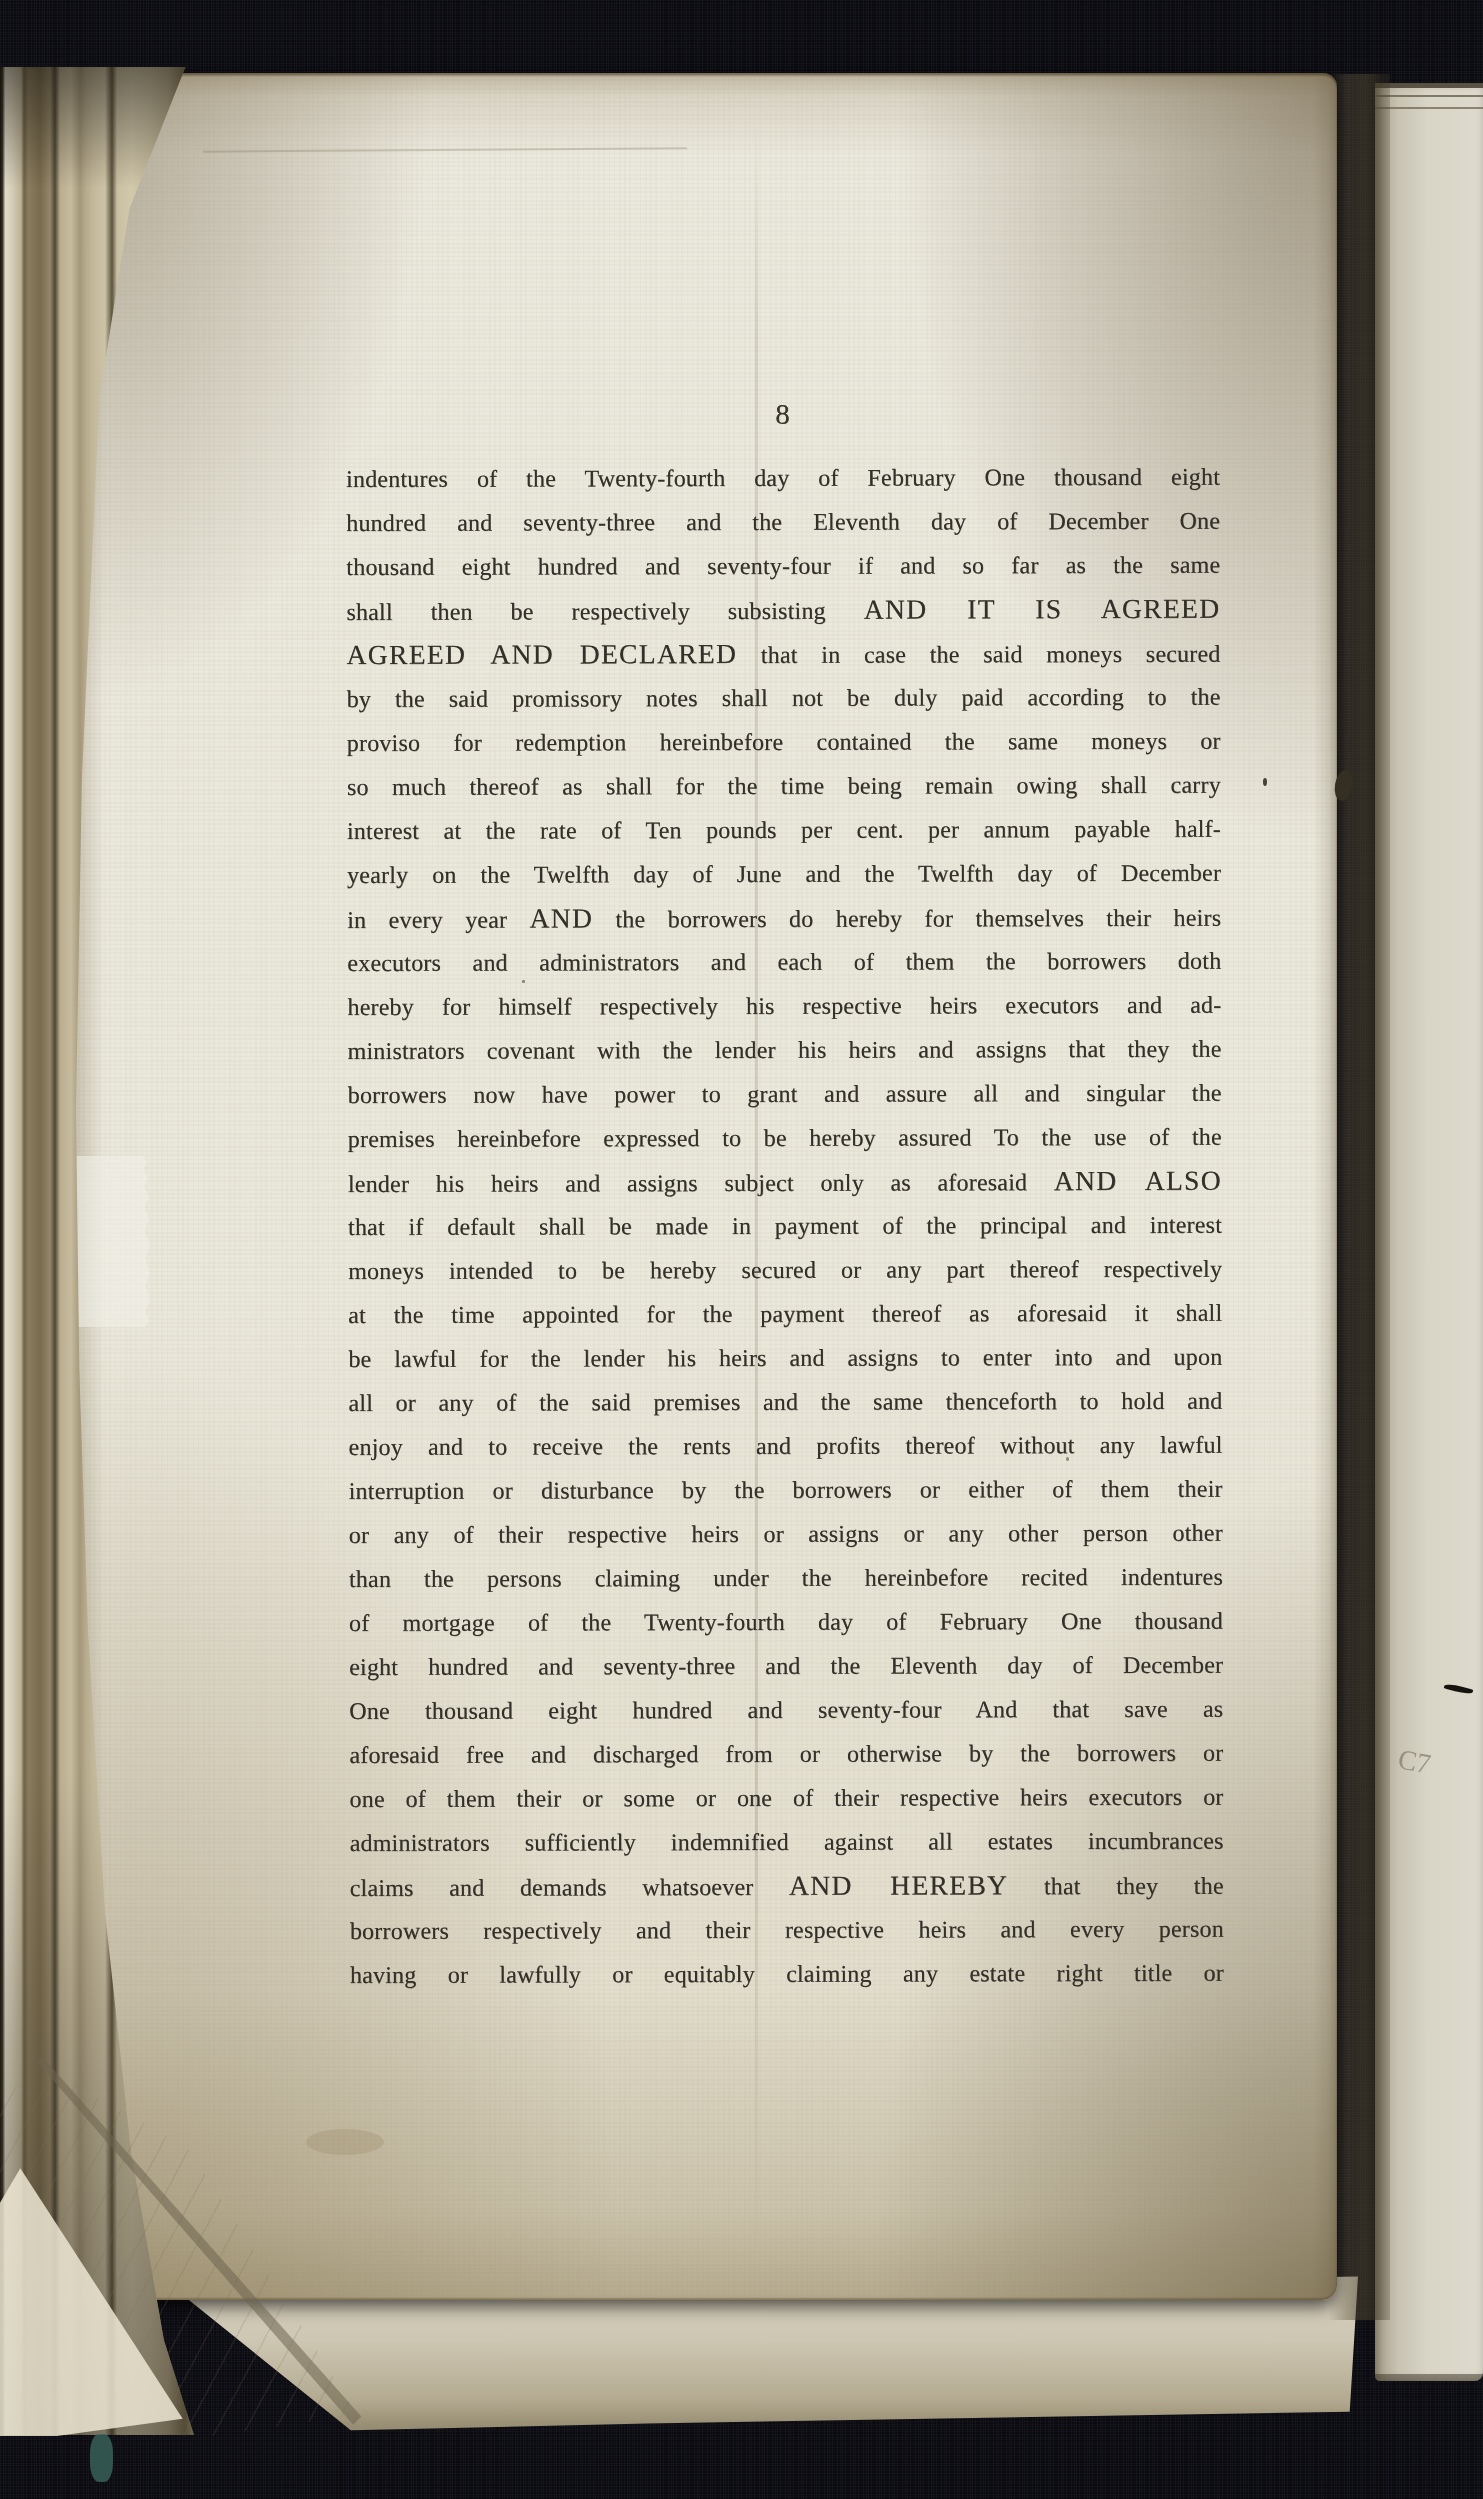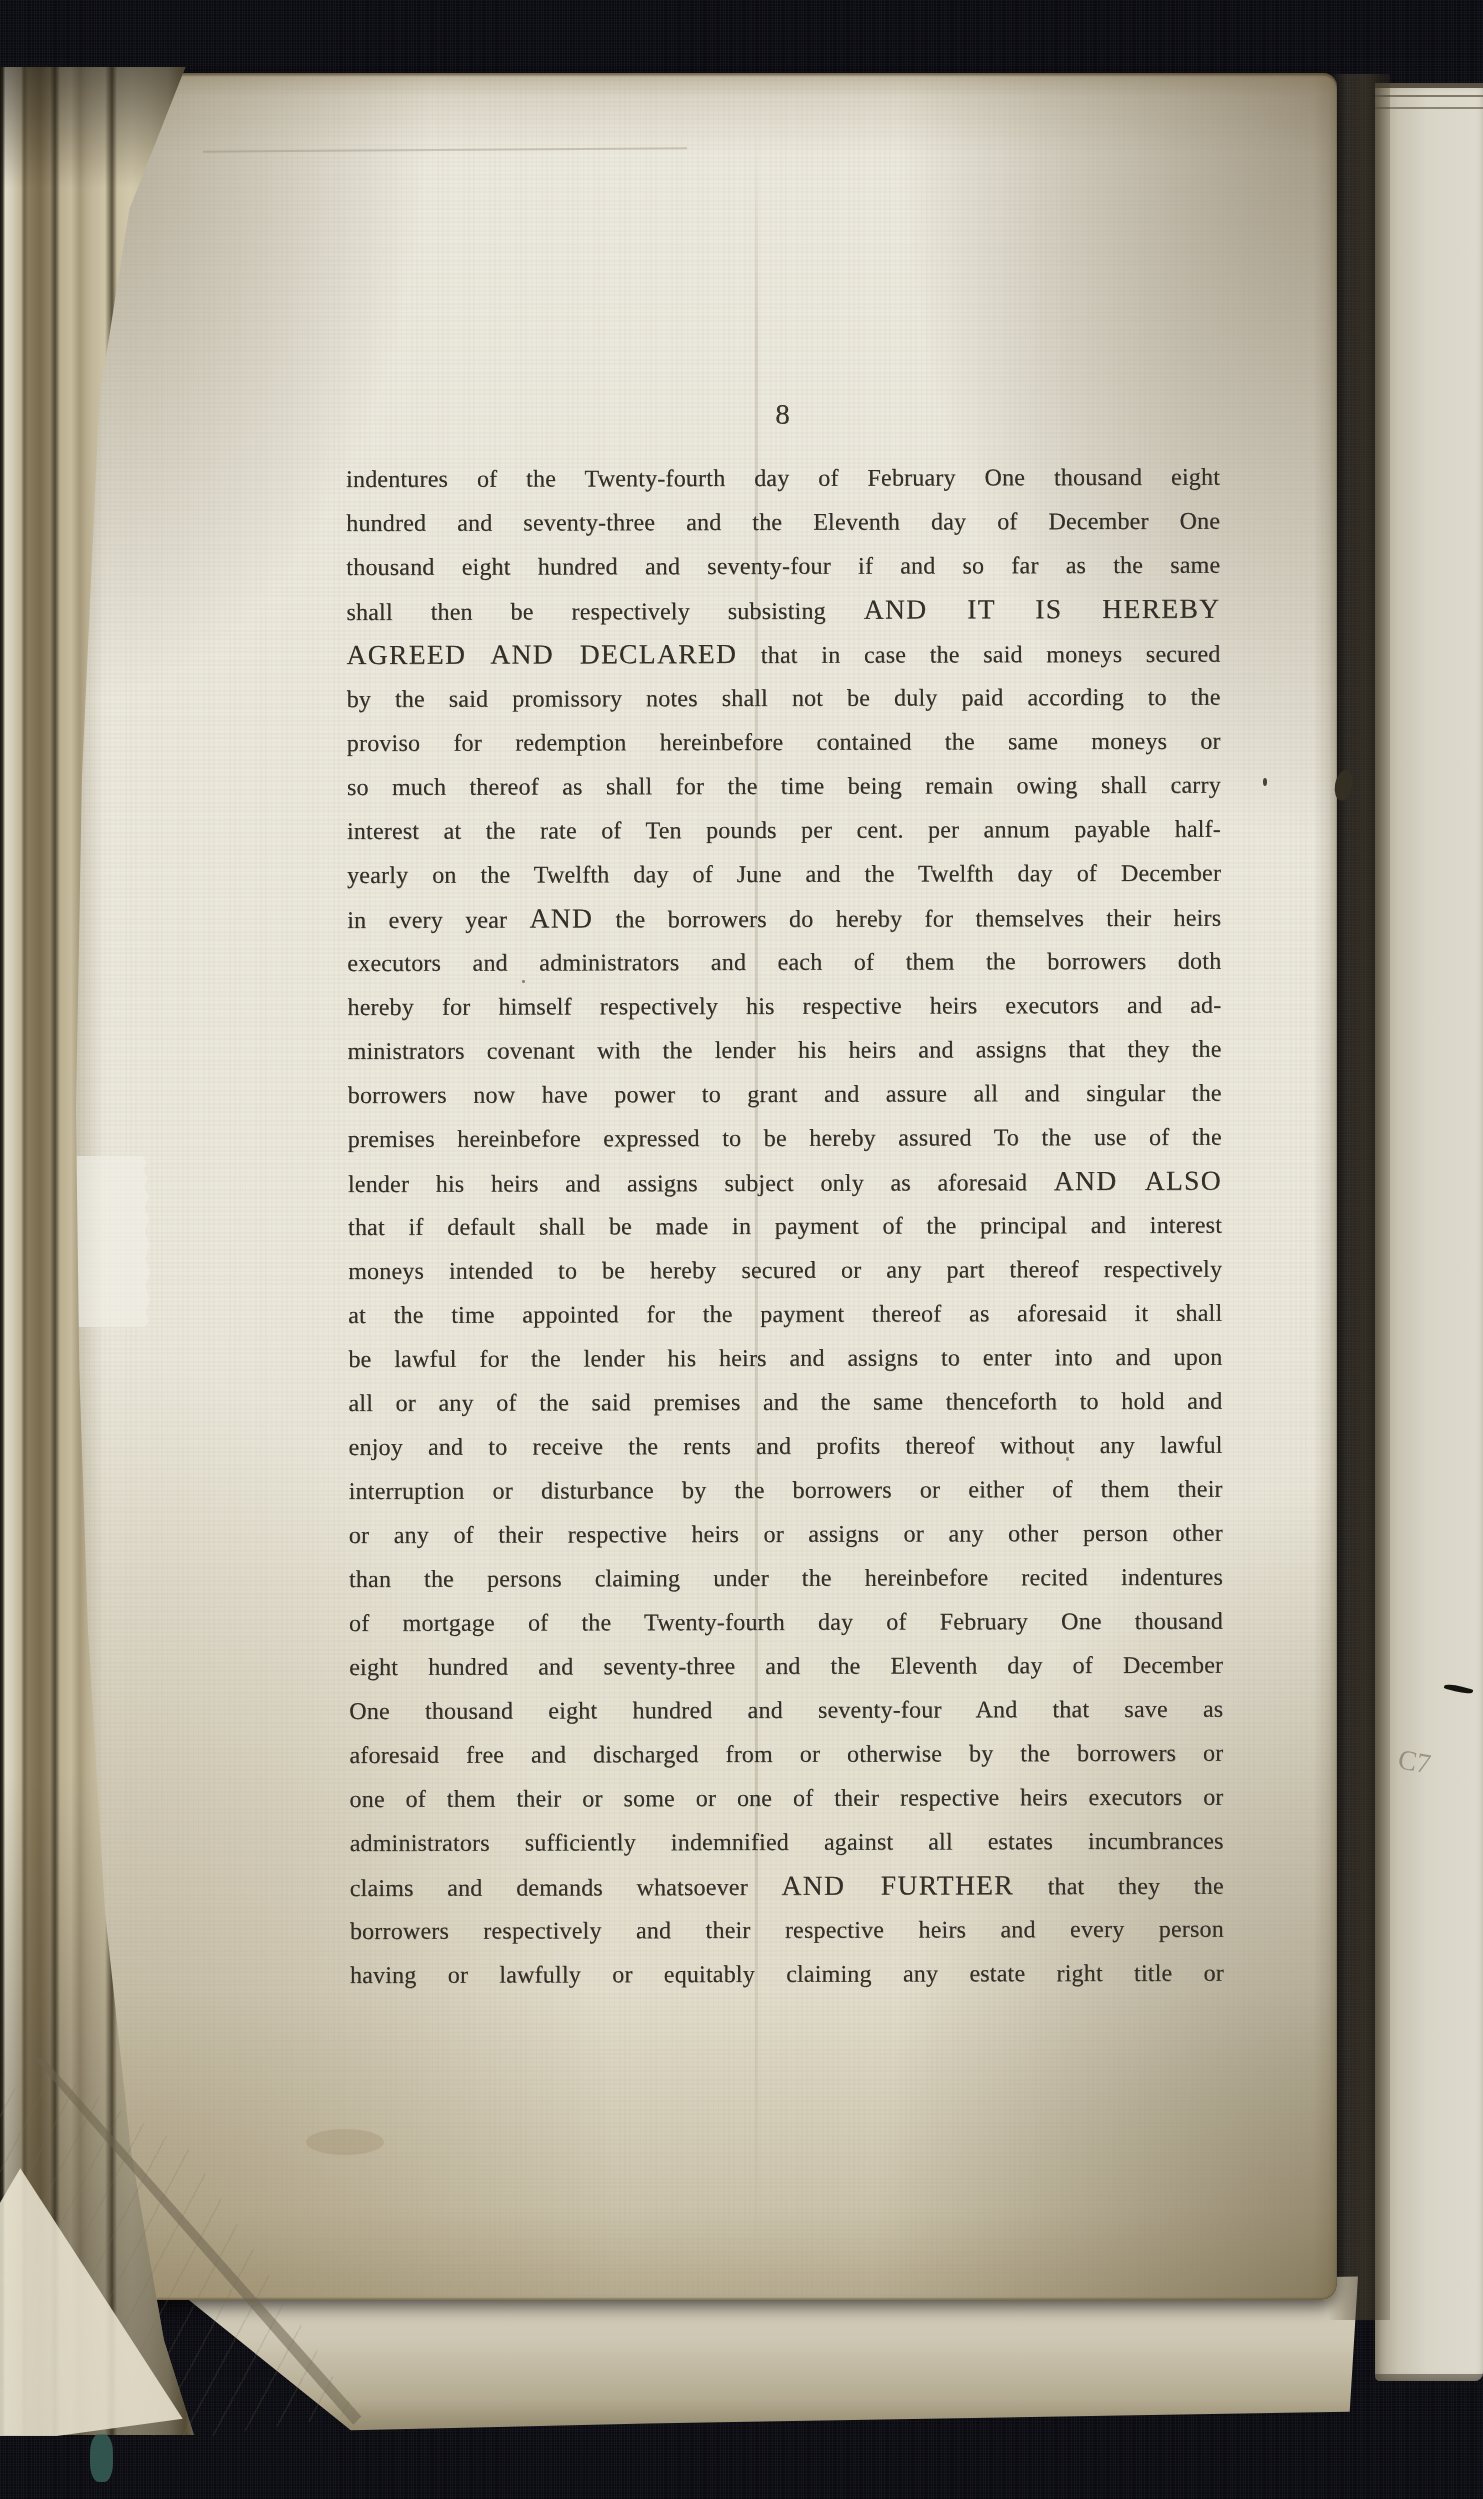--- a/index.html
+++ b/index.html
@@ -174,21 +174,21 @@
     <div class="paper-texture"></div>
     <div class="abs fold-line"></div>
     <div class="abs scratch"></div>
 
     <div class="abs page-number">8</div>
 
     <div class="abs page-text">
         <div class="tline">indentures of the Twenty-fourth day of February One thousand eight</div>
         <div class="tline">hundred and seventy-three and the Eleventh day of December One</div>
         <div class="tline">thousand eight hundred and seventy-four if and so far as the same</div>
-        <div class="tline">shall then be respectively subsisting <span class="caps">AND IT IS HEREBY</span></div>
+        <div class="tline">shall then be respectively subsisting <span class="caps">AND IT IS AGREED</span></div>
         <div class="tline"><span class="caps">AGREED AND DECLARED</span> that in case the said moneys secured</div>
         <div class="tline">by the said promissory notes shall not be duly paid according to the</div>
         <div class="tline">proviso for redemption hereinbefore contained the same moneys or</div>
         <div class="tline">so much thereof as shall for the time being remain owing shall carry</div>
         <div class="tline">interest at the rate of Ten pounds per cent. per annum payable half-</div>
         <div class="tline">yearly on the Twelfth day of June and the Twelfth day of December</div>
         <div class="tline">in every year <span class="caps">AND</span> the borrowers do hereby for themselves their heirs</div>
         <div class="tline">executors and administrators and each of them the borrowers doth</div>
         <div class="tline">hereby for himself respectively his respective heirs executors and ad-</div>
         <div class="tline">ministrators covenant with the lender his heirs and assigns that they the</div>
@@ -203,21 +203,21 @@
         <div class="tline">enjoy and to receive the rents and profits thereof without any lawful</div>
         <div class="tline">interruption or disturbance by the borrowers or either of them their</div>
         <div class="tline">or any of their respective heirs or assigns or any other person other</div>
         <div class="tline">than the persons claiming under the hereinbefore recited indentures</div>
         <div class="tline">of mortgage of the Twenty-fourth day of February One thousand</div>
         <div class="tline">eight hundred and seventy-three and the Eleventh day of December</div>
         <div class="tline">One thousand eight hundred and seventy-four And that save as</div>
         <div class="tline">aforesaid free and discharged from or otherwise by the borrowers or</div>
         <div class="tline">one of them their or some or one of their respective heirs executors or</div>
         <div class="tline">administrators sufficiently indemnified against all estates incumbrances</div>
-        <div class="tline">claims and demands whatsoever <span class="caps">AND FURTHER</span> that they the</div>
+        <div class="tline">claims and demands whatsoever <span class="caps">AND HEREBY</span> that they the</div>
         <div class="tline">borrowers respectively and their respective heirs and every person</div>
         <div class="tline">having or lawfully or equitably claiming any estate right title or</div>
       </div>
 
     <div class="abs tape-on-page"></div>
     <div class="abs speck" style="left:1190px;top:705px;width:4.3px;height:7.8px;"></div>
     <div class="abs speck" style="left:449px;top:907px;width:2.6px;height:2.6px;opacity:.6;"></div>
     <div class="abs speck" style="left:993px;top:1384px;width:2.6px;height:3.5px;opacity:.55;"></div>
     <div class="abs" style="left:233px;top:2056px;width:78px;height:26px;border-radius:50%;
                 background:rgba(140,118,80,.22);"></div>

